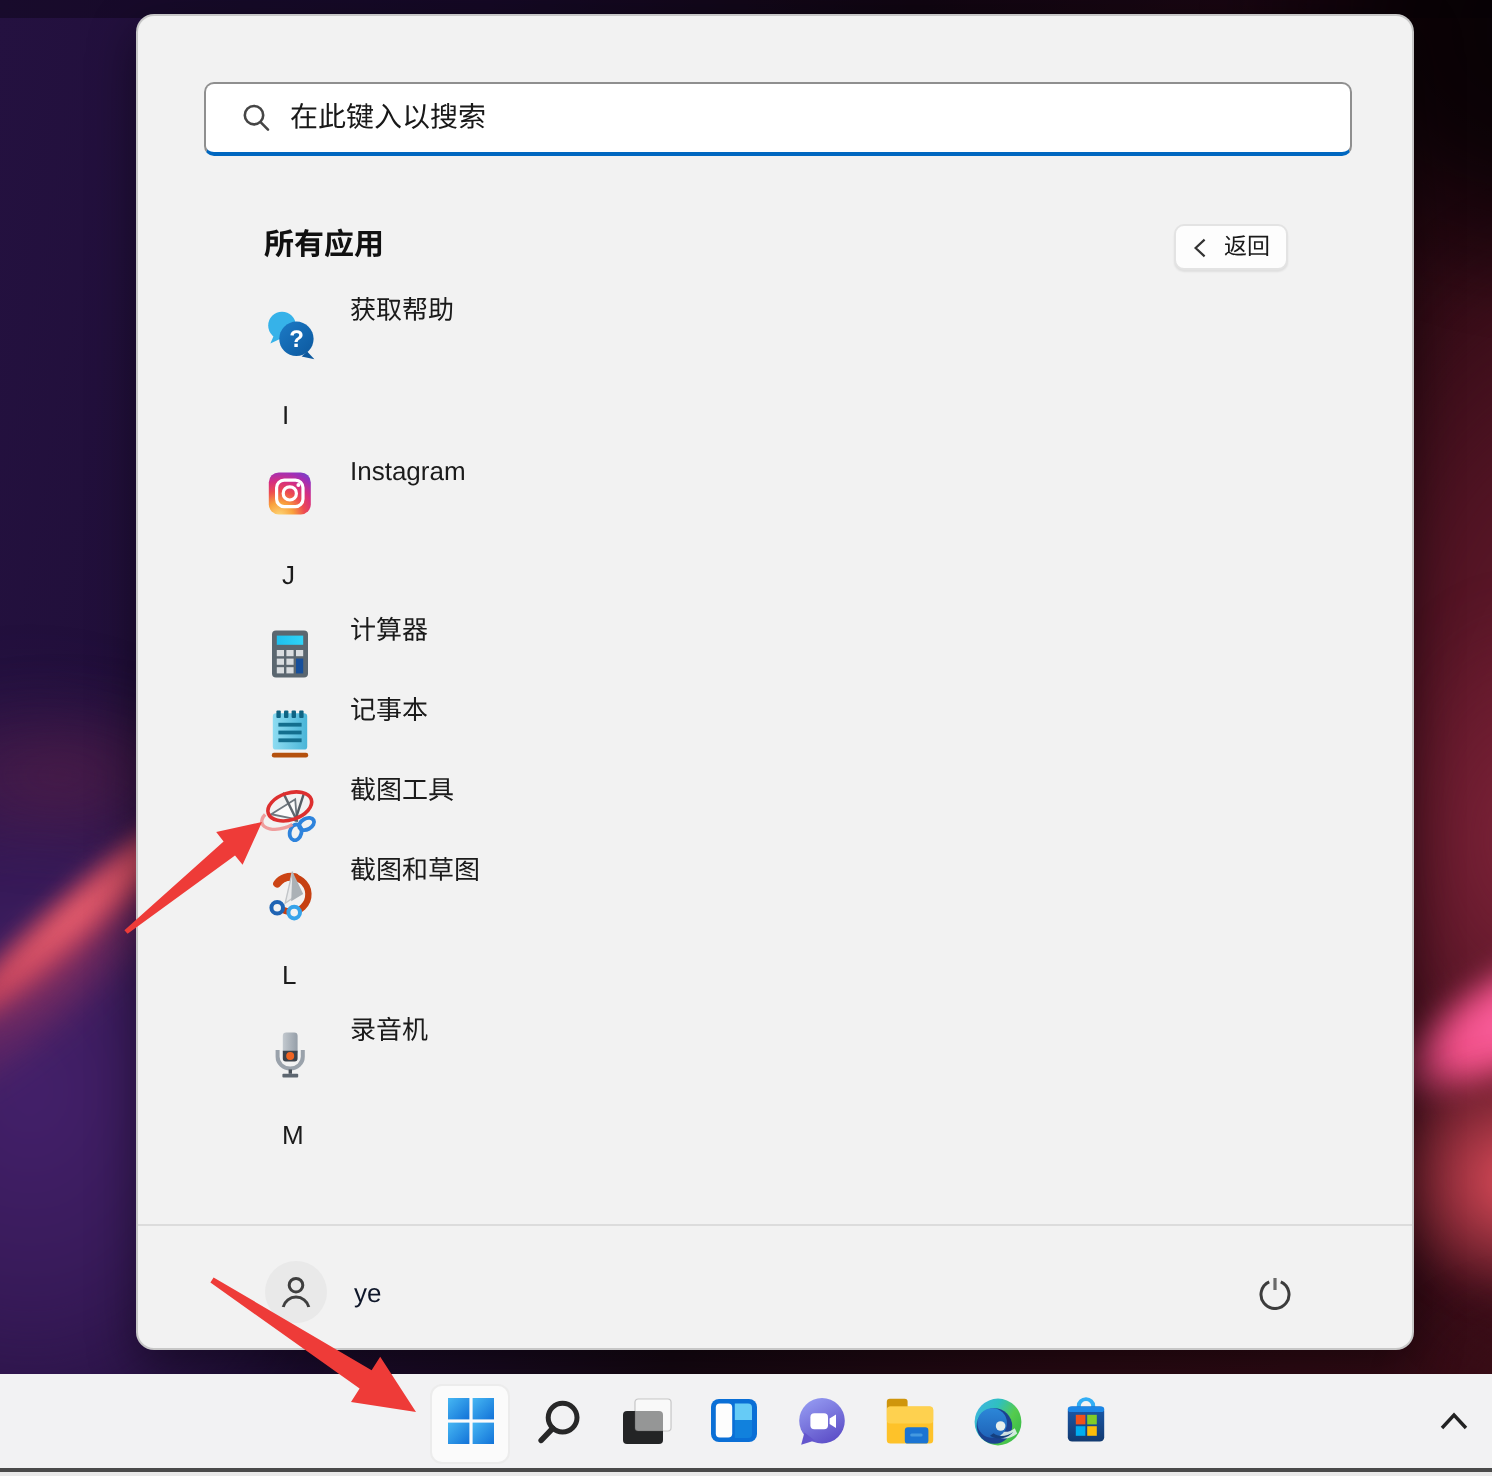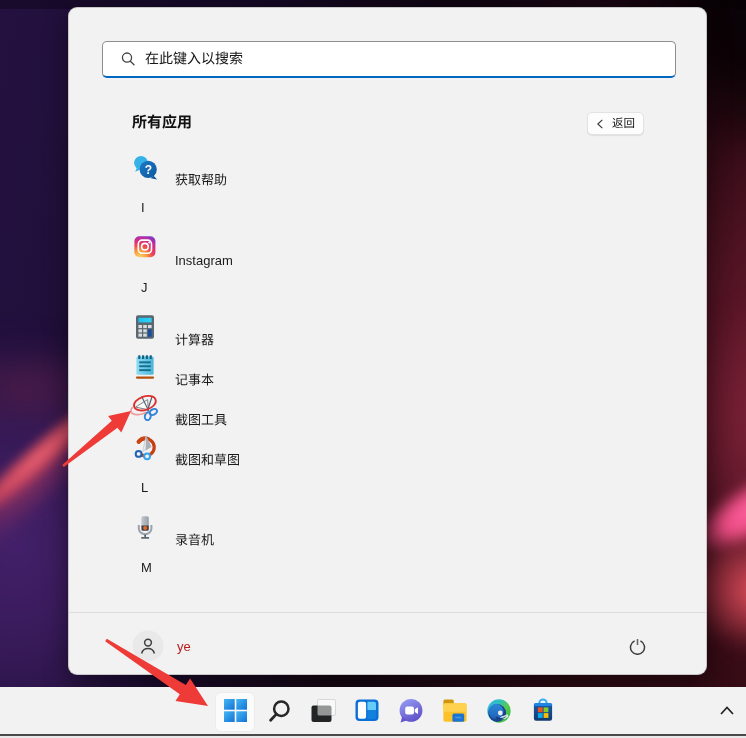--- a/index.html
+++ b/index.html
@@ -6,21 +6,21 @@
 .abs{position:absolute}
 #wall{position:absolute;inset:0;background:
  linear-gradient(100deg,#241140 0%,#1e0d34 28%,#160813 52%,#2b0a14 76%,#360c16 100%);}
 .band{position:absolute;border-radius:50%;}
 #panel{position:absolute;left:68px;top:7px;width:639px;height:668px;background:#f2f2f2;border-radius:9px;box-shadow:0 8px 24px rgba(0,0,0,.45);border:1px solid rgba(120,120,120,.35)}
 #search{position:absolute;left:33px;top:33px;width:574px;height:37px;background:#fff;border:1px solid #8f8f8f;border-bottom:2px solid #0067c0;border-radius:5px;display:flex;align-items:center}
 #allapps{position:absolute;left:63px;top:106px}
 #back{position:absolute;left:518px;top:104px;width:57px;height:23px;background:#fdfdfd;border:1px solid #e3e3e3;border-radius:5px;box-shadow:0 1px 1px rgba(0,0,0,.08);display:flex;align-items:center;justify-content:center}
 .row{position:absolute;left:0;width:600px;height:40px}
 .ric{position:absolute;left:64px;top:7px;width:26px;height:26px}
-.rtx{position:absolute;left:106px;top:0;height:40px;display:flex;align-items:flex-end;font-size:13px;color:#1b1b1b}
+.rtx{position:absolute;left:106px;top:0;height:40px;display:flex;align-items:flex-start;font-size:13px;color:#1b1b1b}
 .sect{position:absolute;left:72px;font-size:13px;color:#1b1b1b}
 #userbar{position:absolute;left:0;top:604px;width:637px;height:61px;border-top:1px solid #dcdcdc;border-radius:0 0 9px 9px}
 #taskbar{position:absolute;left:0;top:687px;width:746px;height:47px;background:#f2f2f3}
 #screenedge{position:absolute;left:0;top:734px;width:746px;height:4px;background:#e9e9e9;border-top:2px solid #4a4a4a}
 .tbi{position:absolute;top:0;width:40px;height:47px;display:flex;align-items:center;justify-content:center}
 #anno{position:absolute;left:0;top:0;z-index:30;pointer-events:none}
 svg.zh{display:block}
 
 </style></head><body>
 <div id="root">
@@ -242,21 +242,21 @@
       </div>
 <div class="sect" style="top:552px">M</div>
 <div id="userbar">
 <svg class="abs" style="left:63px;top:17px" width="32" height="32" viewBox="0 0 32 32">
           <circle cx="16" cy="16" r="15.5" fill="#e9e9e9"></circle>
           <g fill="none" stroke="#3f3f3f" stroke-width="1.5">
             <circle cx="16" cy="12.6" r="3.4"></circle>
             <path d="M9.6 23.5 a6.6 6.6 0 0 1 12.8 0"></path>
           </g>
         </svg>
-<span class="abs" style="left:108px;top:26px;font-size:13px;color:#b91c1c">ye</span>
+<span class="abs" style="left:108px;top:26px;font-size:13px;color:#0f172a">ye</span>
 <svg class="abs" style="left:560px;top:25px" width="17" height="17" viewBox="0 0 17 17">
           <path d="M5.6 2.9 a7 7 0 1 0 5.8 0" fill="none" stroke="#3c3c3c" stroke-width="1.5"></path>
           <path d="M8.5 1 v6" stroke="#6a6a6a" stroke-width="1.6"></path>
         </svg>
 </div>
 </div>
 <div id="taskbar">
 <div class="abs" style="left:215px;top:5px;width:40px;height:40px;background:#fbfbfb;border:1px solid #ececec;border-radius:6px"></div>
 <div class="tbi" style="left:215px">
         <svg width="23" height="23" viewBox="0 0 23 23">

